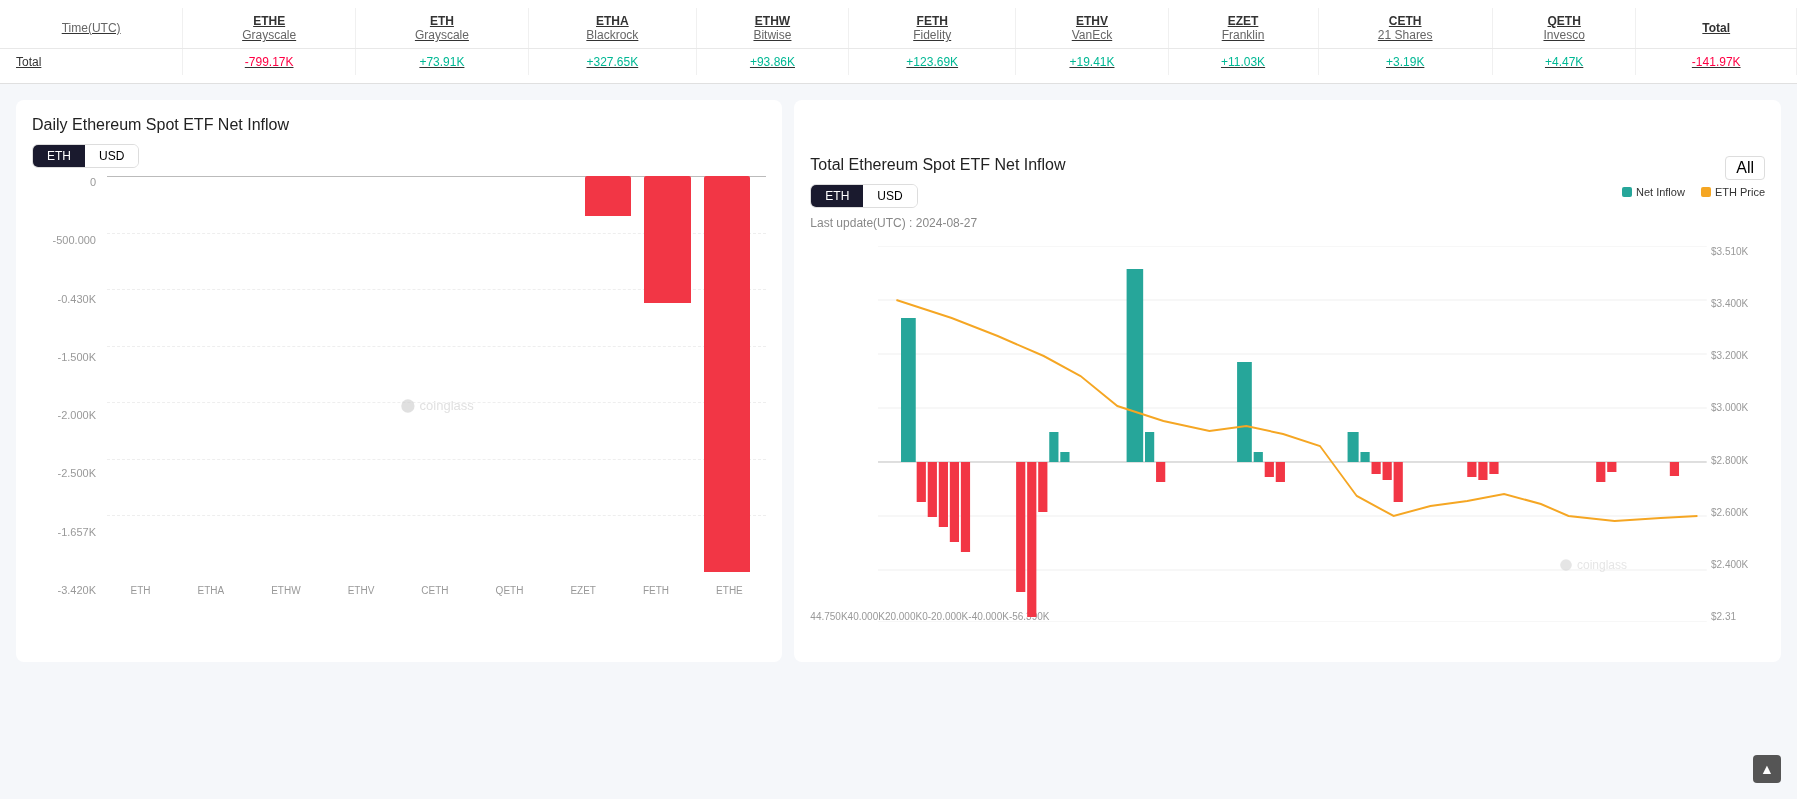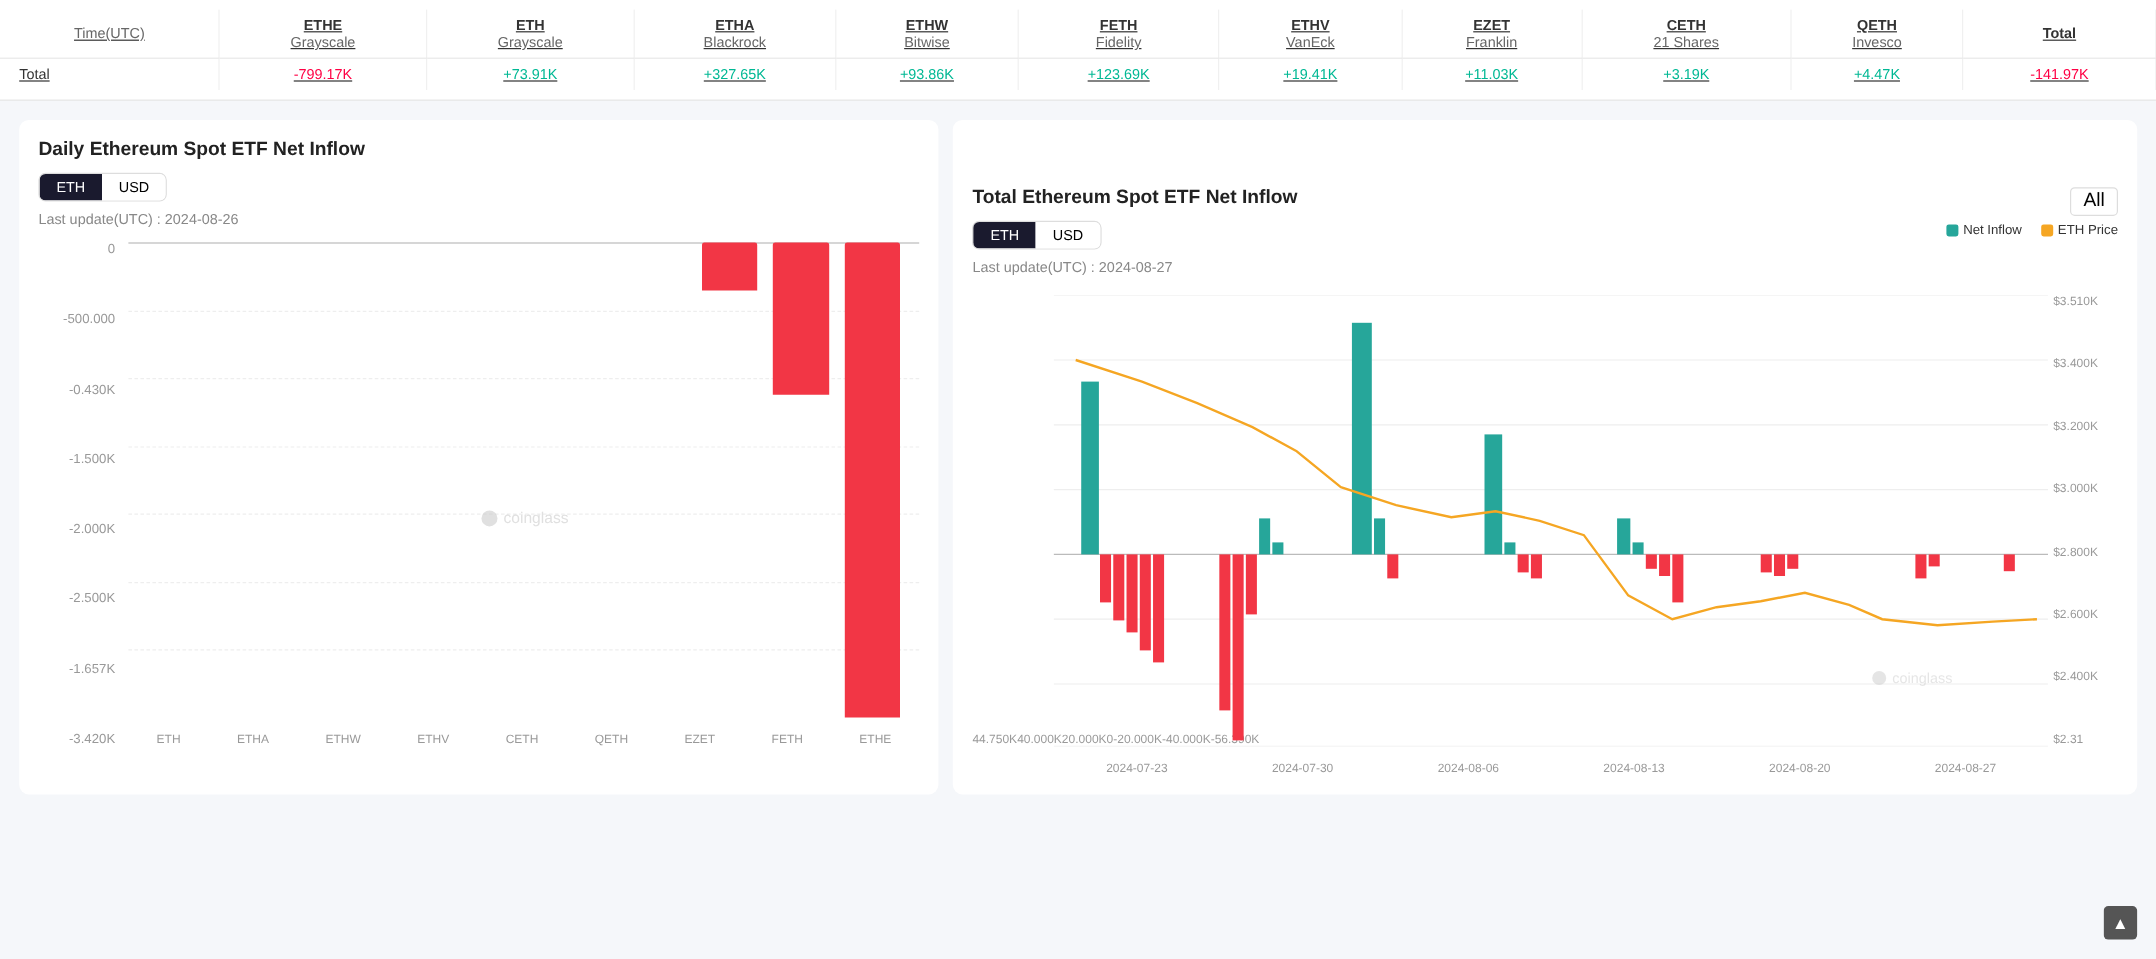--- a/index.html
+++ b/index.html
@@ -13,21 +13,21 @@
     th .provider { font-weight: 400; color: #666; display: block; }
     td.label { text-align: left; padding-left: 16px; font-weight: 500; color: #333; }
     td.neg { color: #f04; }
     td.pos { color: #00b894; }
 
     .charts-section { display: flex; gap: 0; padding: 16px; background: #f5f7fa; min-height: 560px; }
 
     .chart-panel { background: #fff; border-radius: 8px; padding: 16px; flex: 1; margin-right: 12px; position: relative; }
     .chart-panel:last-child { margin-right: 0; }
 
-    .chart-title { font-size: 16px; font-weight: 700; color: #222; margin-bottom: 10px; }
+    .chart-title { font-size: 16px; font-weight: 400; color: #222; margin-bottom: 10px; }
 
     .toggle-group { display: flex; border: 1px solid #ddd; border-radius: 6px; overflow: hidden; width: fit-content; margin-bottom: 8px; }
     .toggle-btn { padding: 4px 14px; font-size: 12px; cursor: pointer; background: #fff; color: #000000; border: none; }
     .toggle-btn.active { background: #1a1a2e; color: #fff; }
 
     .last-update { font-size: 12px; color: #888; margin-bottom: 12px; }
 
     .chart-area { position: relative; width: 100%; height: 420px; }
 
     
@@ -108,21 +108,20 @@
 </div>
 
 <div class="charts-section">
 
   <div class="chart-panel">
     <div class="chart-title">Daily Ethereum Spot ETF Net Inflow</div>
     <div class="toggle-group">
       <button class="toggle-btn active">ETH</button>
       <button class="toggle-btn">USD</button>
     </div>
-    <div class="last-update">Last update(UTC) : 2024-08-26</div>
 
     <div class="chart-area">
 
       <div class="y-axis-left">
         <span>0</span>
         <span>-500.000</span>
         <span>-0.430K</span>
         <span>-1.500K</span>
         <span>-2.000K</span>
         <span>-2.500K</span>
@@ -294,25 +293,17 @@
 
         
         <div style="position:absolute; bottom:50px; right:80px; color:#ccc; font-size:12px; opacity:0.5; display:flex; align-items:center; gap:4px; pointer-events:none;">
           <svg width="14" height="14" viewBox="0 0 24 24" fill="#ccc">
               <circle cx="12" cy="12" r="10"></circle>
             </svg>
           <span>coinglass</span>
         </div>
       </div>
 
-      <div class="x-axis-right">
-        <span>2024-07-23</span>
-        <span>2024-07-30</span>
-        <span>2024-08-06</span>
-        <span>2024-08-13</span>
-        <span>2024-08-20</span>
-        <span>2024-08-27</span>
-      </div>
     </div>
   </div>
 </div>
 
 <div style="position:fixed; bottom:16px; right:16px; background:#555; color:#fff; width:28px; height:28px; border-radius:4px; display:flex; align-items:center; justify-content:center; cursor:pointer; font-size:14px;">▲</div>
 
 </body></html>

